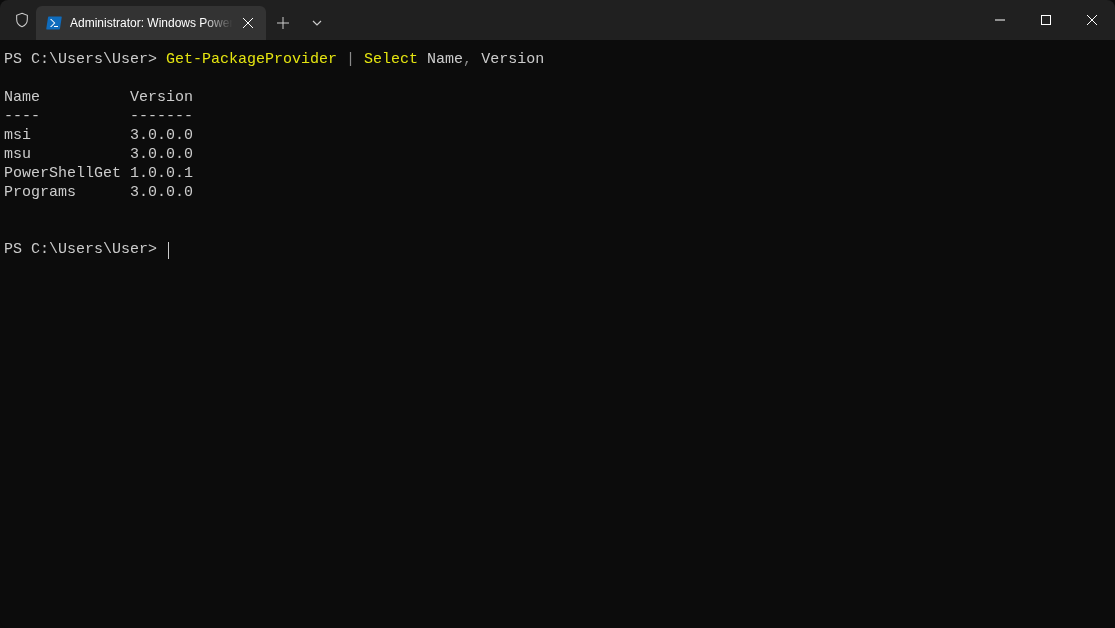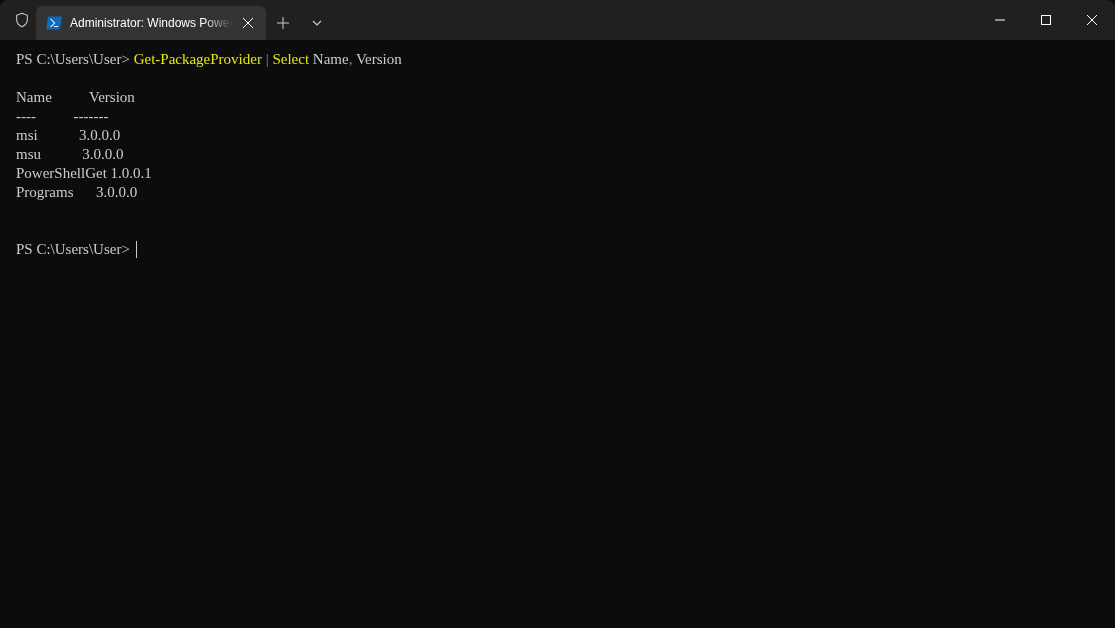--- a/index.html
+++ b/index.html
@@ -105,22 +105,22 @@
       display: flex;
       align-items: center;
       justify-content: center;
       color: #ffffff;
     }
     .win-btn svg {
       width: 10px;
       height: 10px;
     }
     .terminal {
-      padding: 10px 16px;
-      font-family: Liberation Serif, serif;
+      padding: 10px 4px;
+      font-family: Liberation Mono, monospace;
       font-size: 15px;
       line-height: 19px;
       color: #cccccc;
       background: #0c0c0c;
       height: calc(100% - 40px);
       white-space: pre;
     }
     .prompt-text { color: #cccccc; }
     .cmd-yellow { color: #e5e510; }
     .cmd-gray { color: #8a8a8a; }

